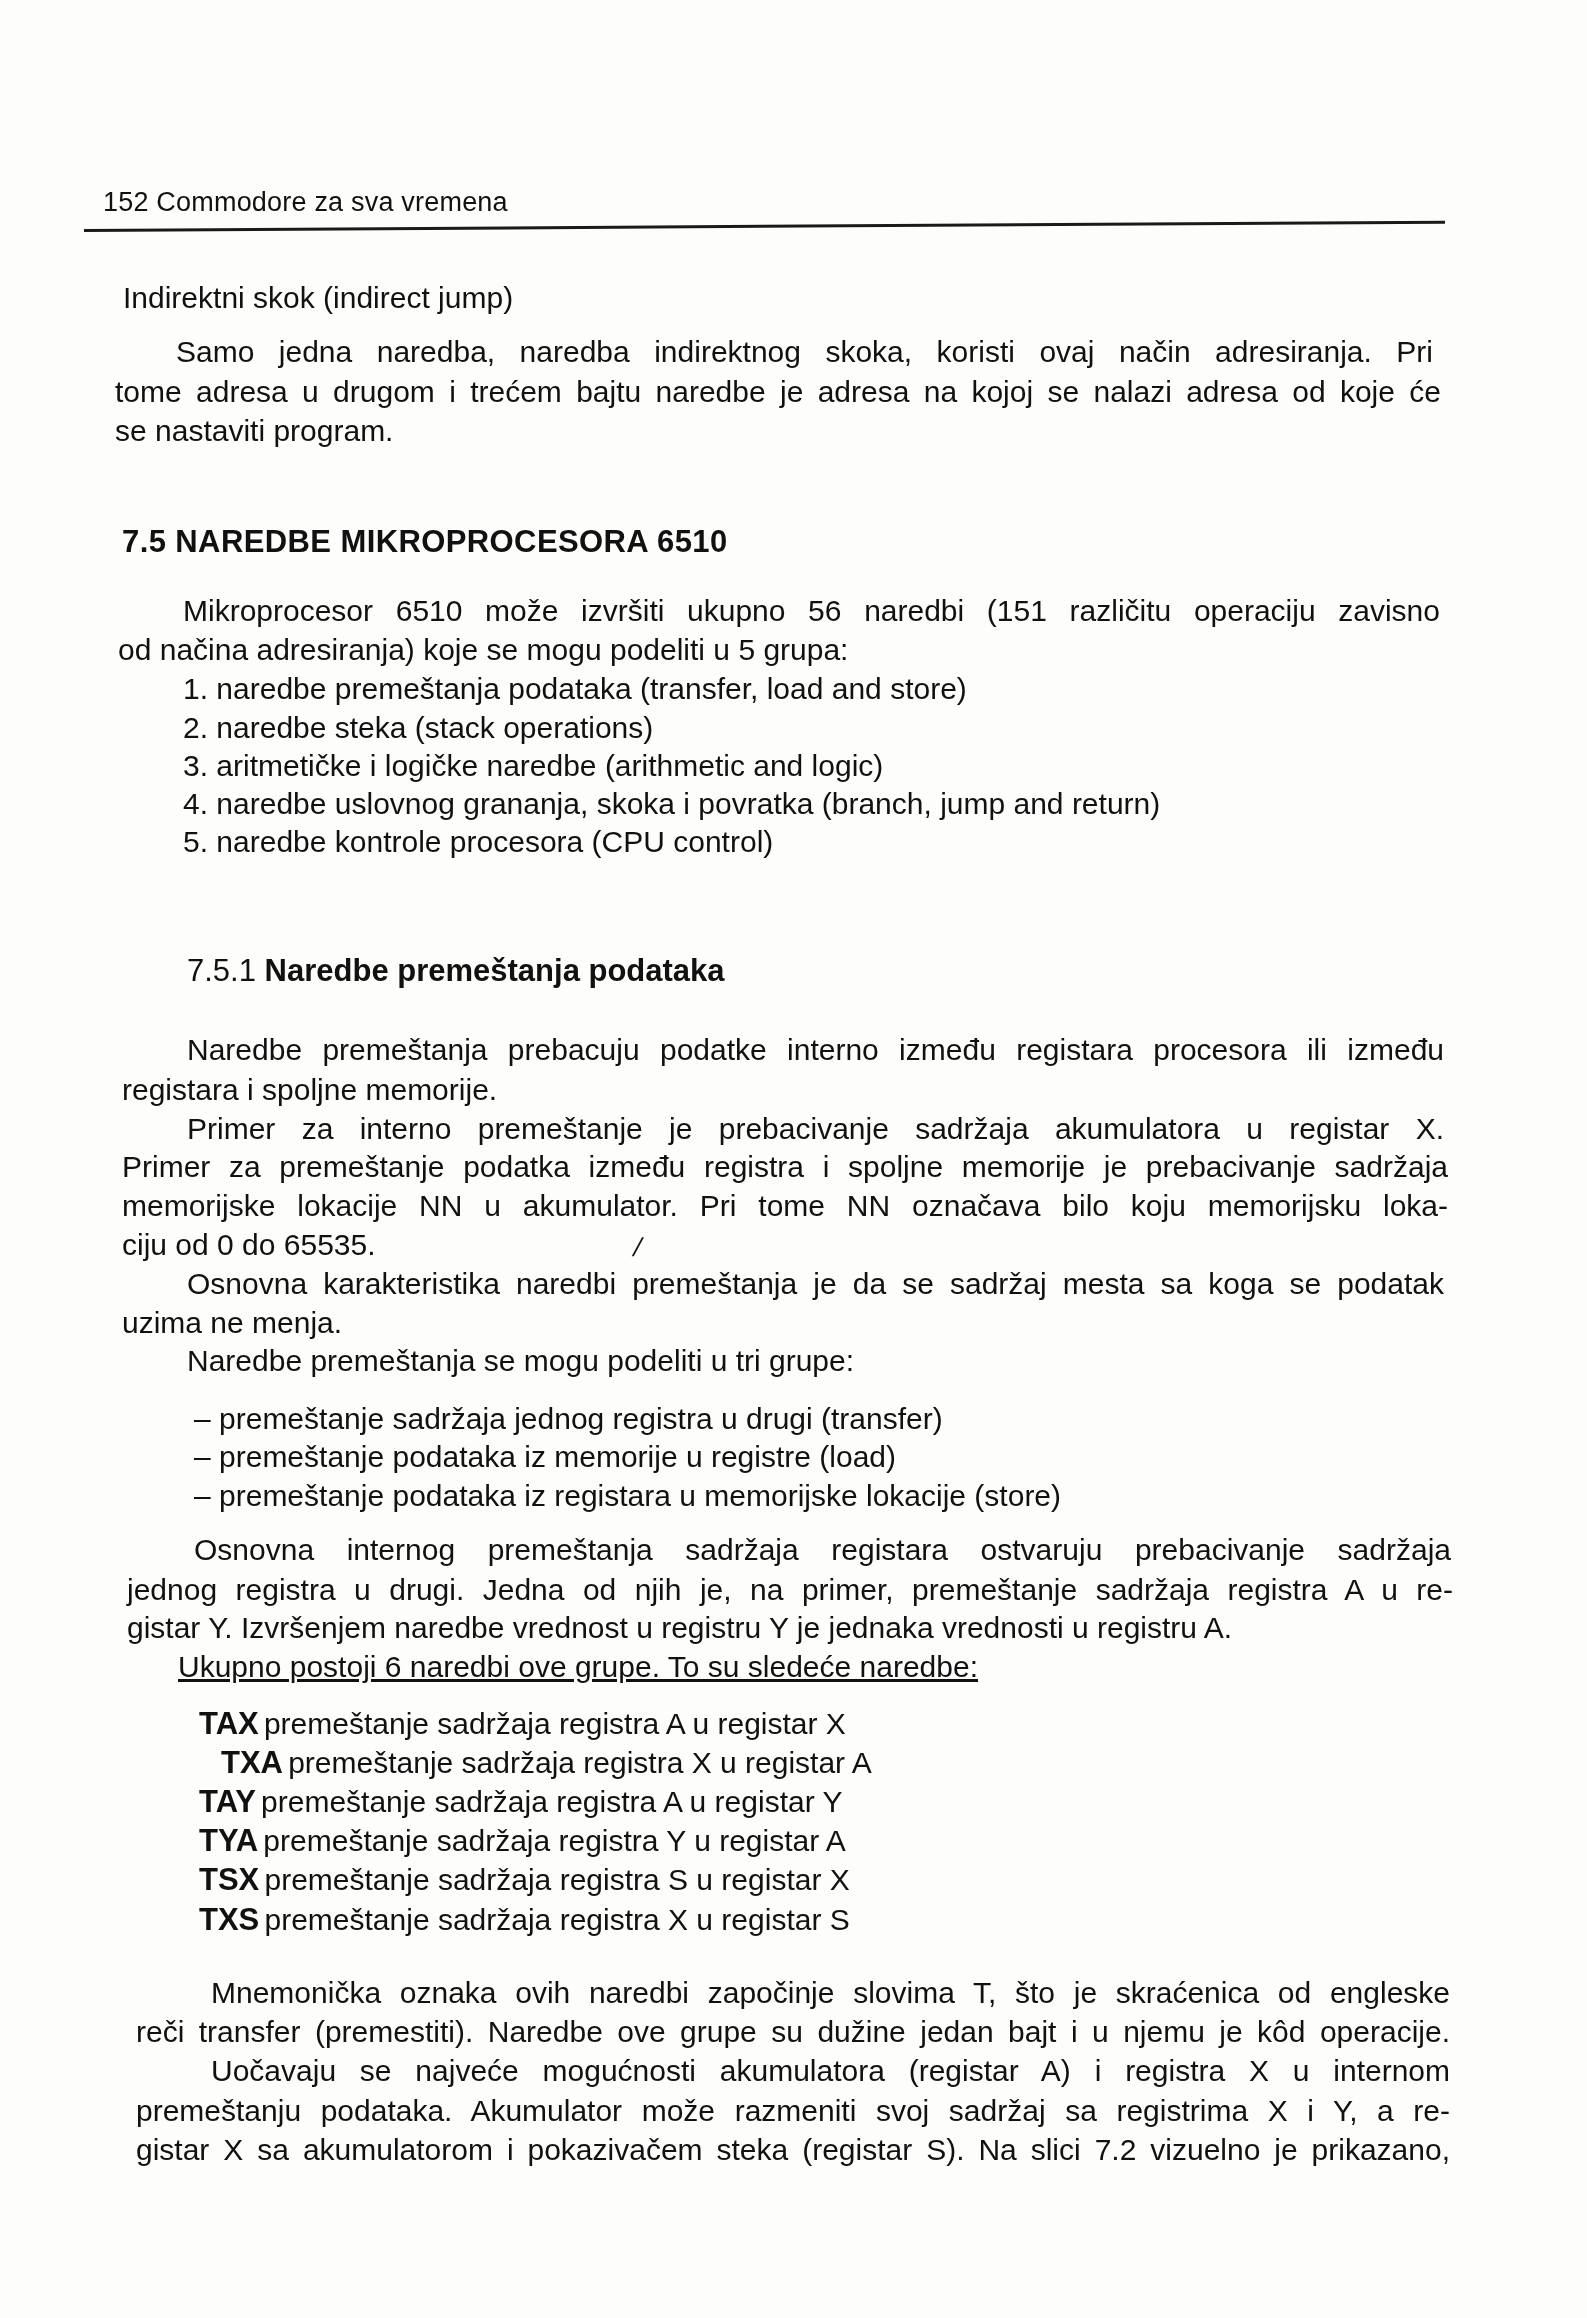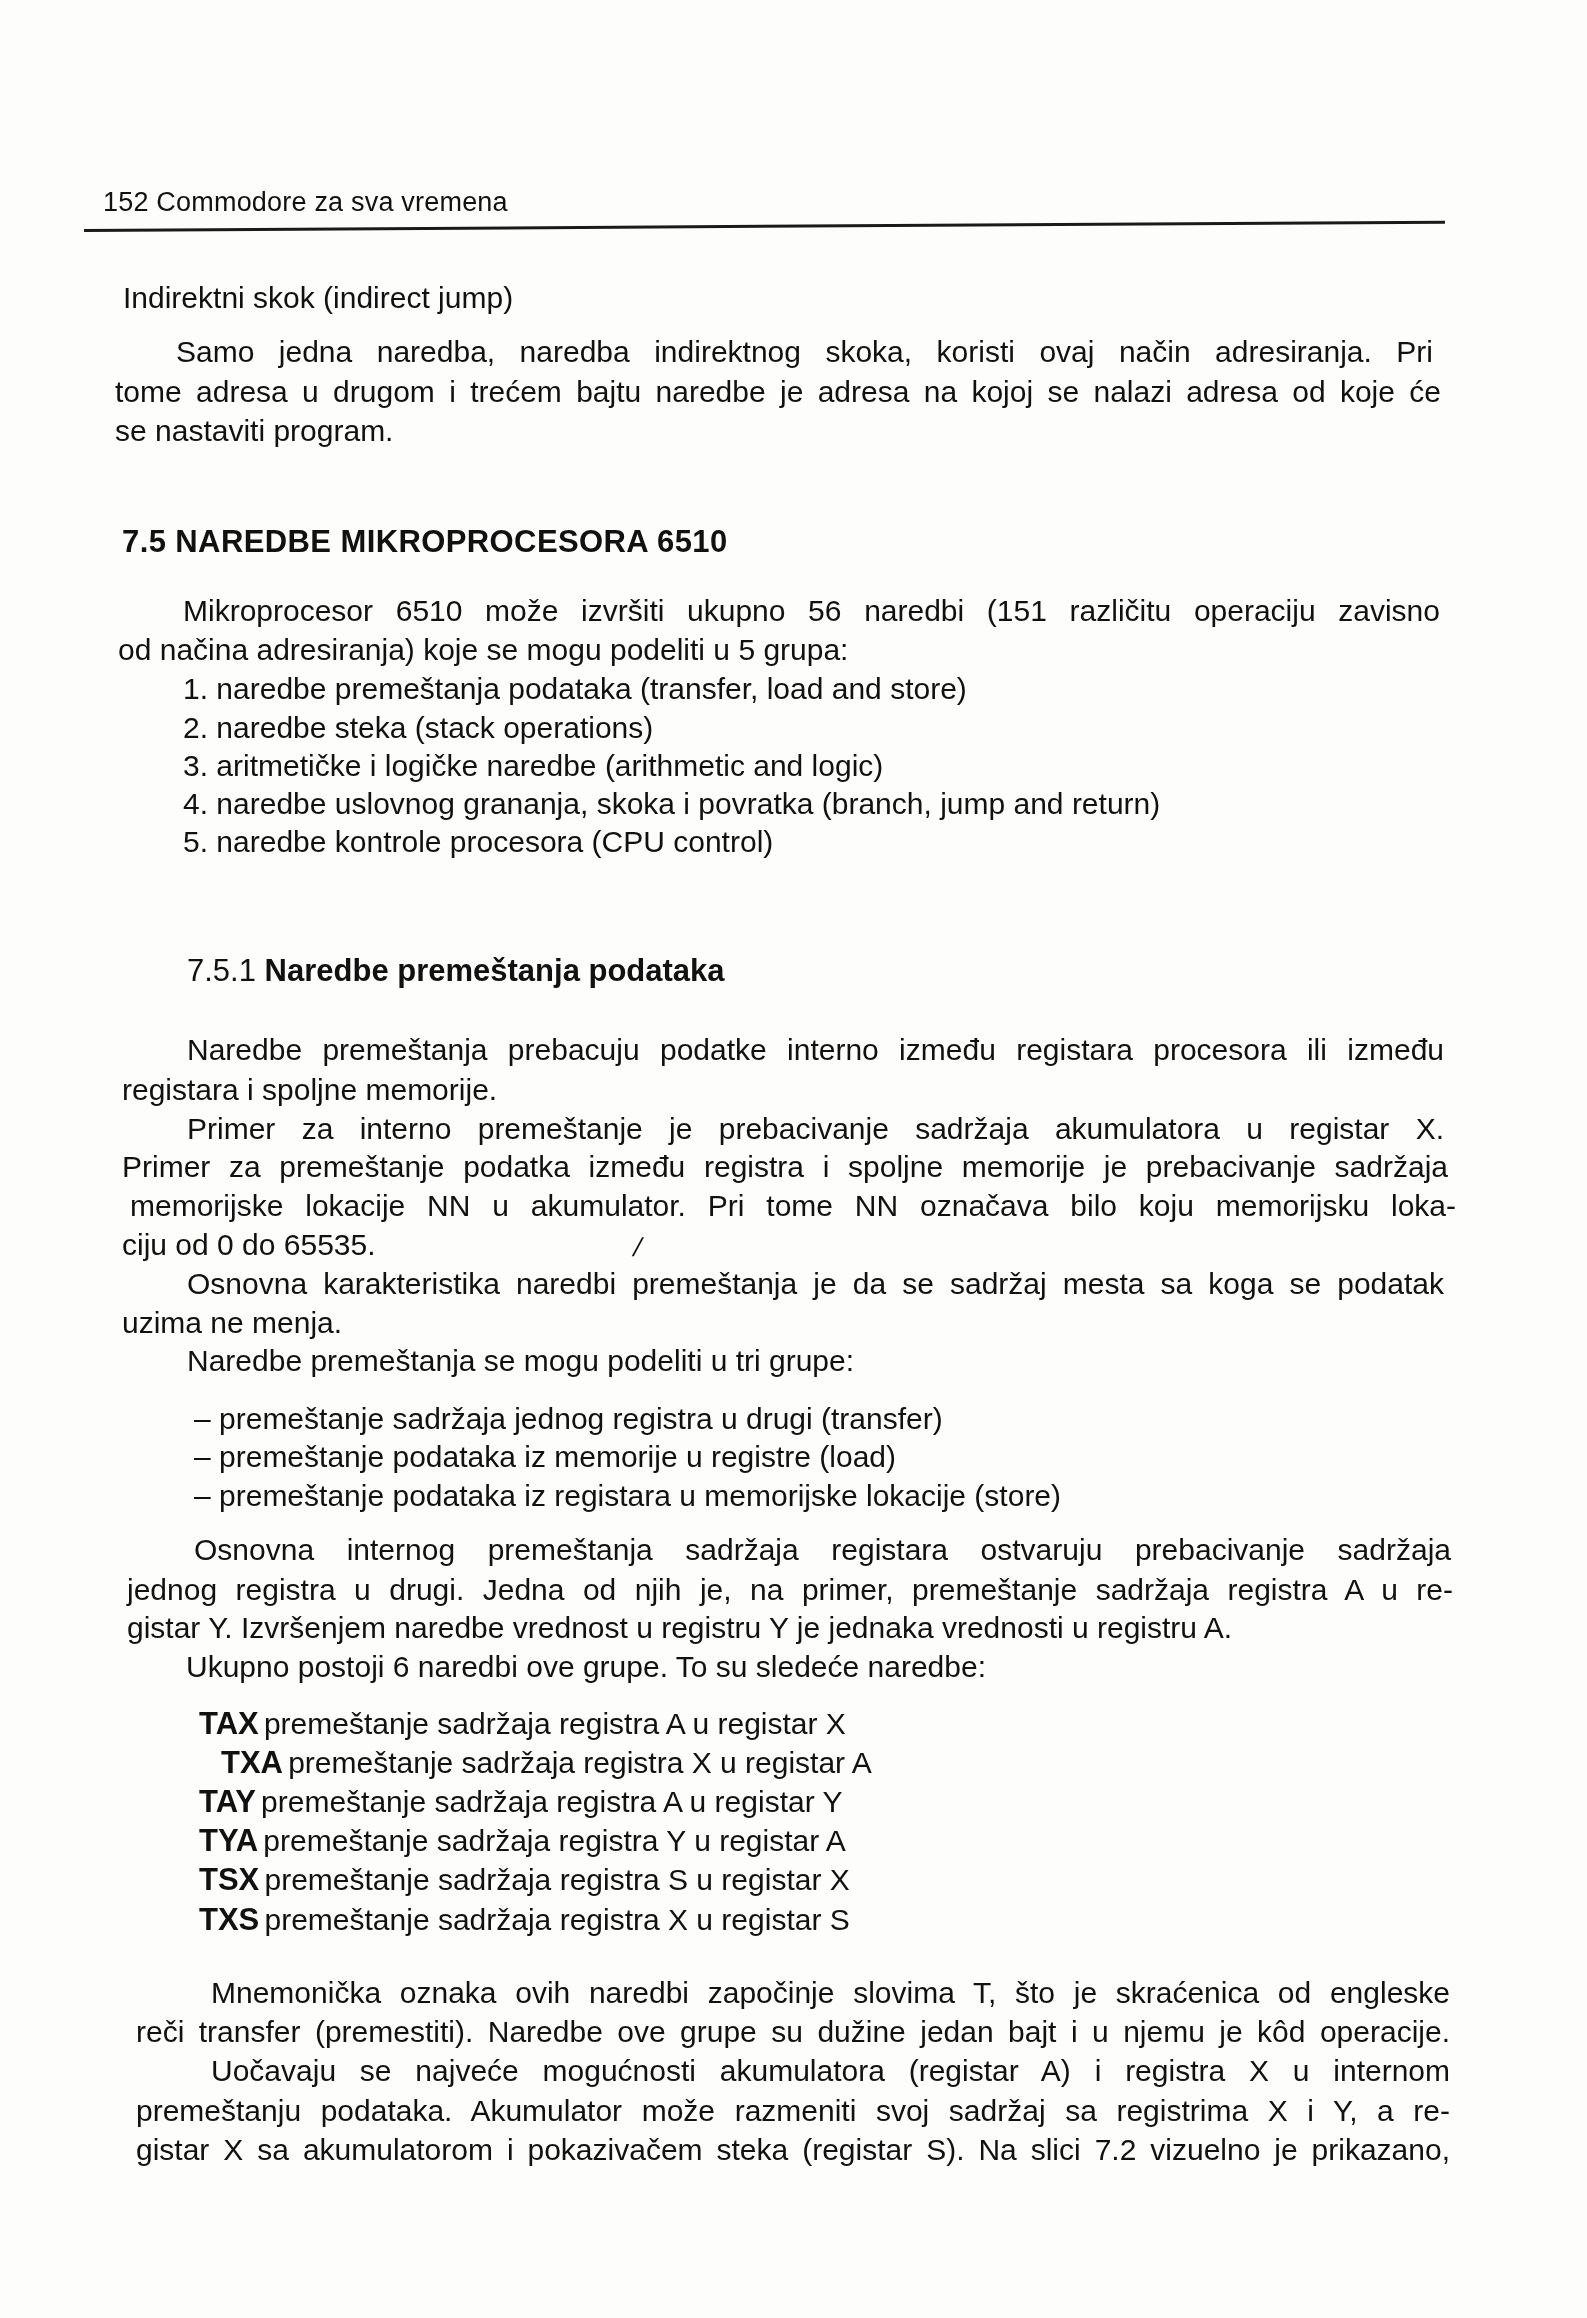--- a/index.html
+++ b/index.html
@@ -52,38 +52,38 @@
 <div class="abs h-subsec" style="left:187px; top:953px;">
   <span class="num">7.5.1</span>
   <span>Naredbe premeštanja podataka</span>
 </div>
 
 <div class="abs line justify" style="left:187px; top:1031px; width:1257px;">Naredbe premeštanja prebacuju podatke interno između registara procesora ili između</div>
 <div class="abs line" style="left:122px; top:1071px;">registara i spoljne memorije.</div>
 
 <div class="abs line justify" style="left:187px; top:1110px; width:1257px;">Primer za interno premeštanje je prebacivanje sadržaja akumulatora u registar X.</div>
 <div class="abs line justify" style="left:122px; top:1148px;">Primer za premeštanje podatka između registra i spoljne memorije je prebacivanje sadržaja</div>
-<div class="abs line justify" style="left:122px; top:1187px;margin-left:8px;">memorijske lokacije NN u akumulator. Pri tome NN označava bilo koju memorijsku loka-</div>
+<div class="abs line justify" style="left:122px; top:1187px;">memorijske lokacije NN u akumulator. Pri tome NN označava bilo koju memorijsku loka-</div>
 <div class="abs line" style="left:122px; top:1226px;">ciju od 0 do 65535.</div>
 <div class="abs mark" style="left:634px; top:1232px; transform:skewX(-15deg);">/</div>
 
 <div class="abs line justify" style="left:187px; top:1265px; width:1257px;">Osnovna karakteristika naredbi premeštanja je da se sadržaj mesta sa koga se podatak</div>
 <div class="abs line" style="left:122px; top:1304px;">uzima ne menja.</div>
 
 <div class="abs line" style="left:187px; top:1342px;">Naredbe premeštanja se mogu podeliti u tri grupe:</div>
 
 <div class="abs line" style="left:194px; top:1400px;">– premeštanje sadržaja jednog registra u drugi (transfer)</div>
 <div class="abs line" style="left:194px; top:1438px;">– premeštanje podataka iz memorije u registre (load)</div>
 <div class="abs line" style="left:194px; top:1477px;">– premeštanje podataka iz registara u memorijske lokacije (store)</div>
 
 <div class="abs line justify" style="left:194px; top:1531px; width:1257px;">Osnovna internog premeštanja sadržaja registara ostvaruju prebacivanje sadržaja</div>
 <div class="abs line justify" style="left:127px; top:1571px;">jednog registra u drugi. Jedna od njih je, na primer, premeštanje sadržaja registra A u re-</div>
 <div class="abs line" style="left:127px; top:1609px;">gistar Y. Izvršenjem naredbe vrednost u registru Y je jednaka vrednosti u registru A.</div>
 
-<div class="abs line" style="left:186px; top:1648px;">Ukupno postoji 6 naredbi ove grupe. To su sledeće naredbe:</div>
+<div class="abs line" style="left:178px; top:1648px;text-decoration:underline;">Ukupno postoji 6 naredbi ove grupe. To su sledeće naredbe:</div>
 
 <div class="abs line" style="left:199px; top:1705px;">
   <span class="mnem">TAX</span><span>premeštanje sadržaja registra A u registar X</span>
 </div>
 <div class="abs line" style="left:199px; top:1744px;margin-left:22px;">
   <span class="mnem">TXA</span><span>premeštanje sadržaja registra X u registar A</span>
 </div>
 <div class="abs line" style="left:199px; top:1783px;">
   <span class="mnem">TAY</span><span>premeštanje sadržaja registra A u registar Y</span>
 </div>

